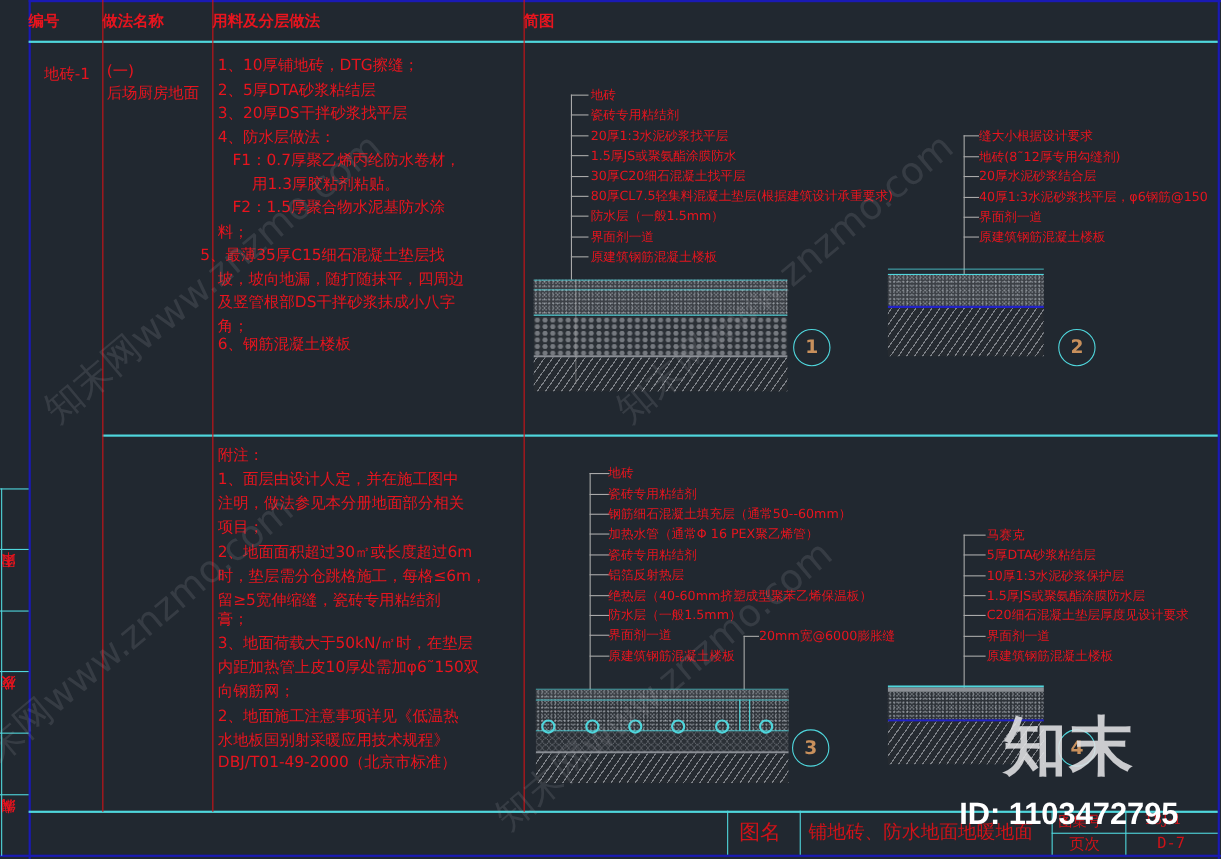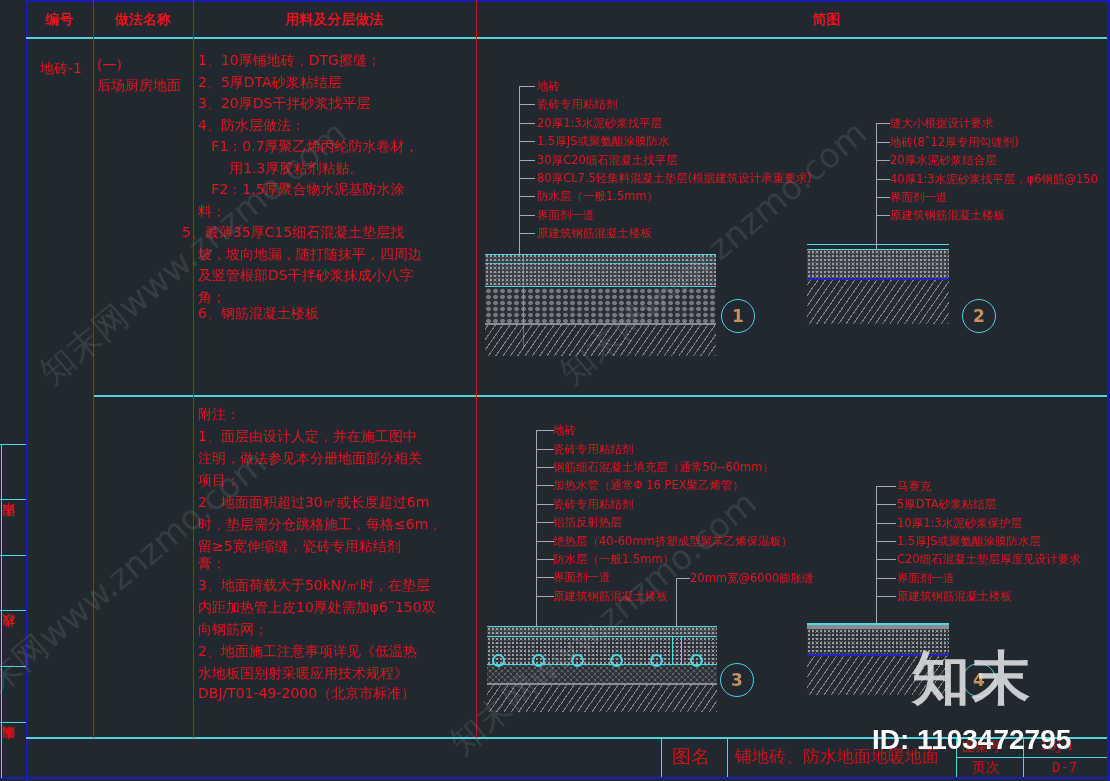--- a/index.html
+++ b/index.html
@@ -8,21 +8,21 @@
     background:#212830;
     font-family:"DejaVu Sans", sans-serif;
     position:relative;
   }
   .abs { position:absolute; }
   .hline-cyan { position:absolute; height:2px; background:#4fd6dc; }
   .vline-red { position:absolute; width:1px; background:#d01218; }
   .vline-cyan { position:absolute; width:1px; background:#4fd6dc; }
   .vline-blue { position:absolute; width:2px; background:#1a1ab4; }
   .hline-blue { position:absolute; height:2px; background:#1a1ab4; }
-  .hdr { position:absolute; color:#e8141e; font-size:14px; font-weight:bold; text-align:center; top:11px; }
+  .hdr { position:absolute; color:#e8141e; font-size:14px; font-weight:bold; text-align:left; top:11px; }
   .txt { position:absolute; color:#e8141e; font-size:14px; line-height:21.5px; white-space:pre; font-family:"DejaVu Sans", sans-serif; }
   .lbl { position:absolute; color:#e8141e; font-size:11.5px; line-height:18.7px; white-space:pre; }
   .leader { position:absolute; width:1px; background:#a9a9a9; }
   .tick { position:absolute; height:1px; background:#a9a9a9; }
   .circle { position:absolute; width:32px; height:32px; border:1.5px solid #4fd6dc; border-radius:50%; color:#c8905c; font-size:17px; font-weight:bold; text-align:center; line-height:32px; }
   .section { position:absolute; overflow:hidden; }
   .speckle {
     background-color:#3c4046;
     background-image: radial-gradient(#9aa0a6 0.7px, transparent 0.9px), radial-gradient(#6e737a 0.7px, transparent 0.9px);
     background-size:4px 4px, 3px 3px;

